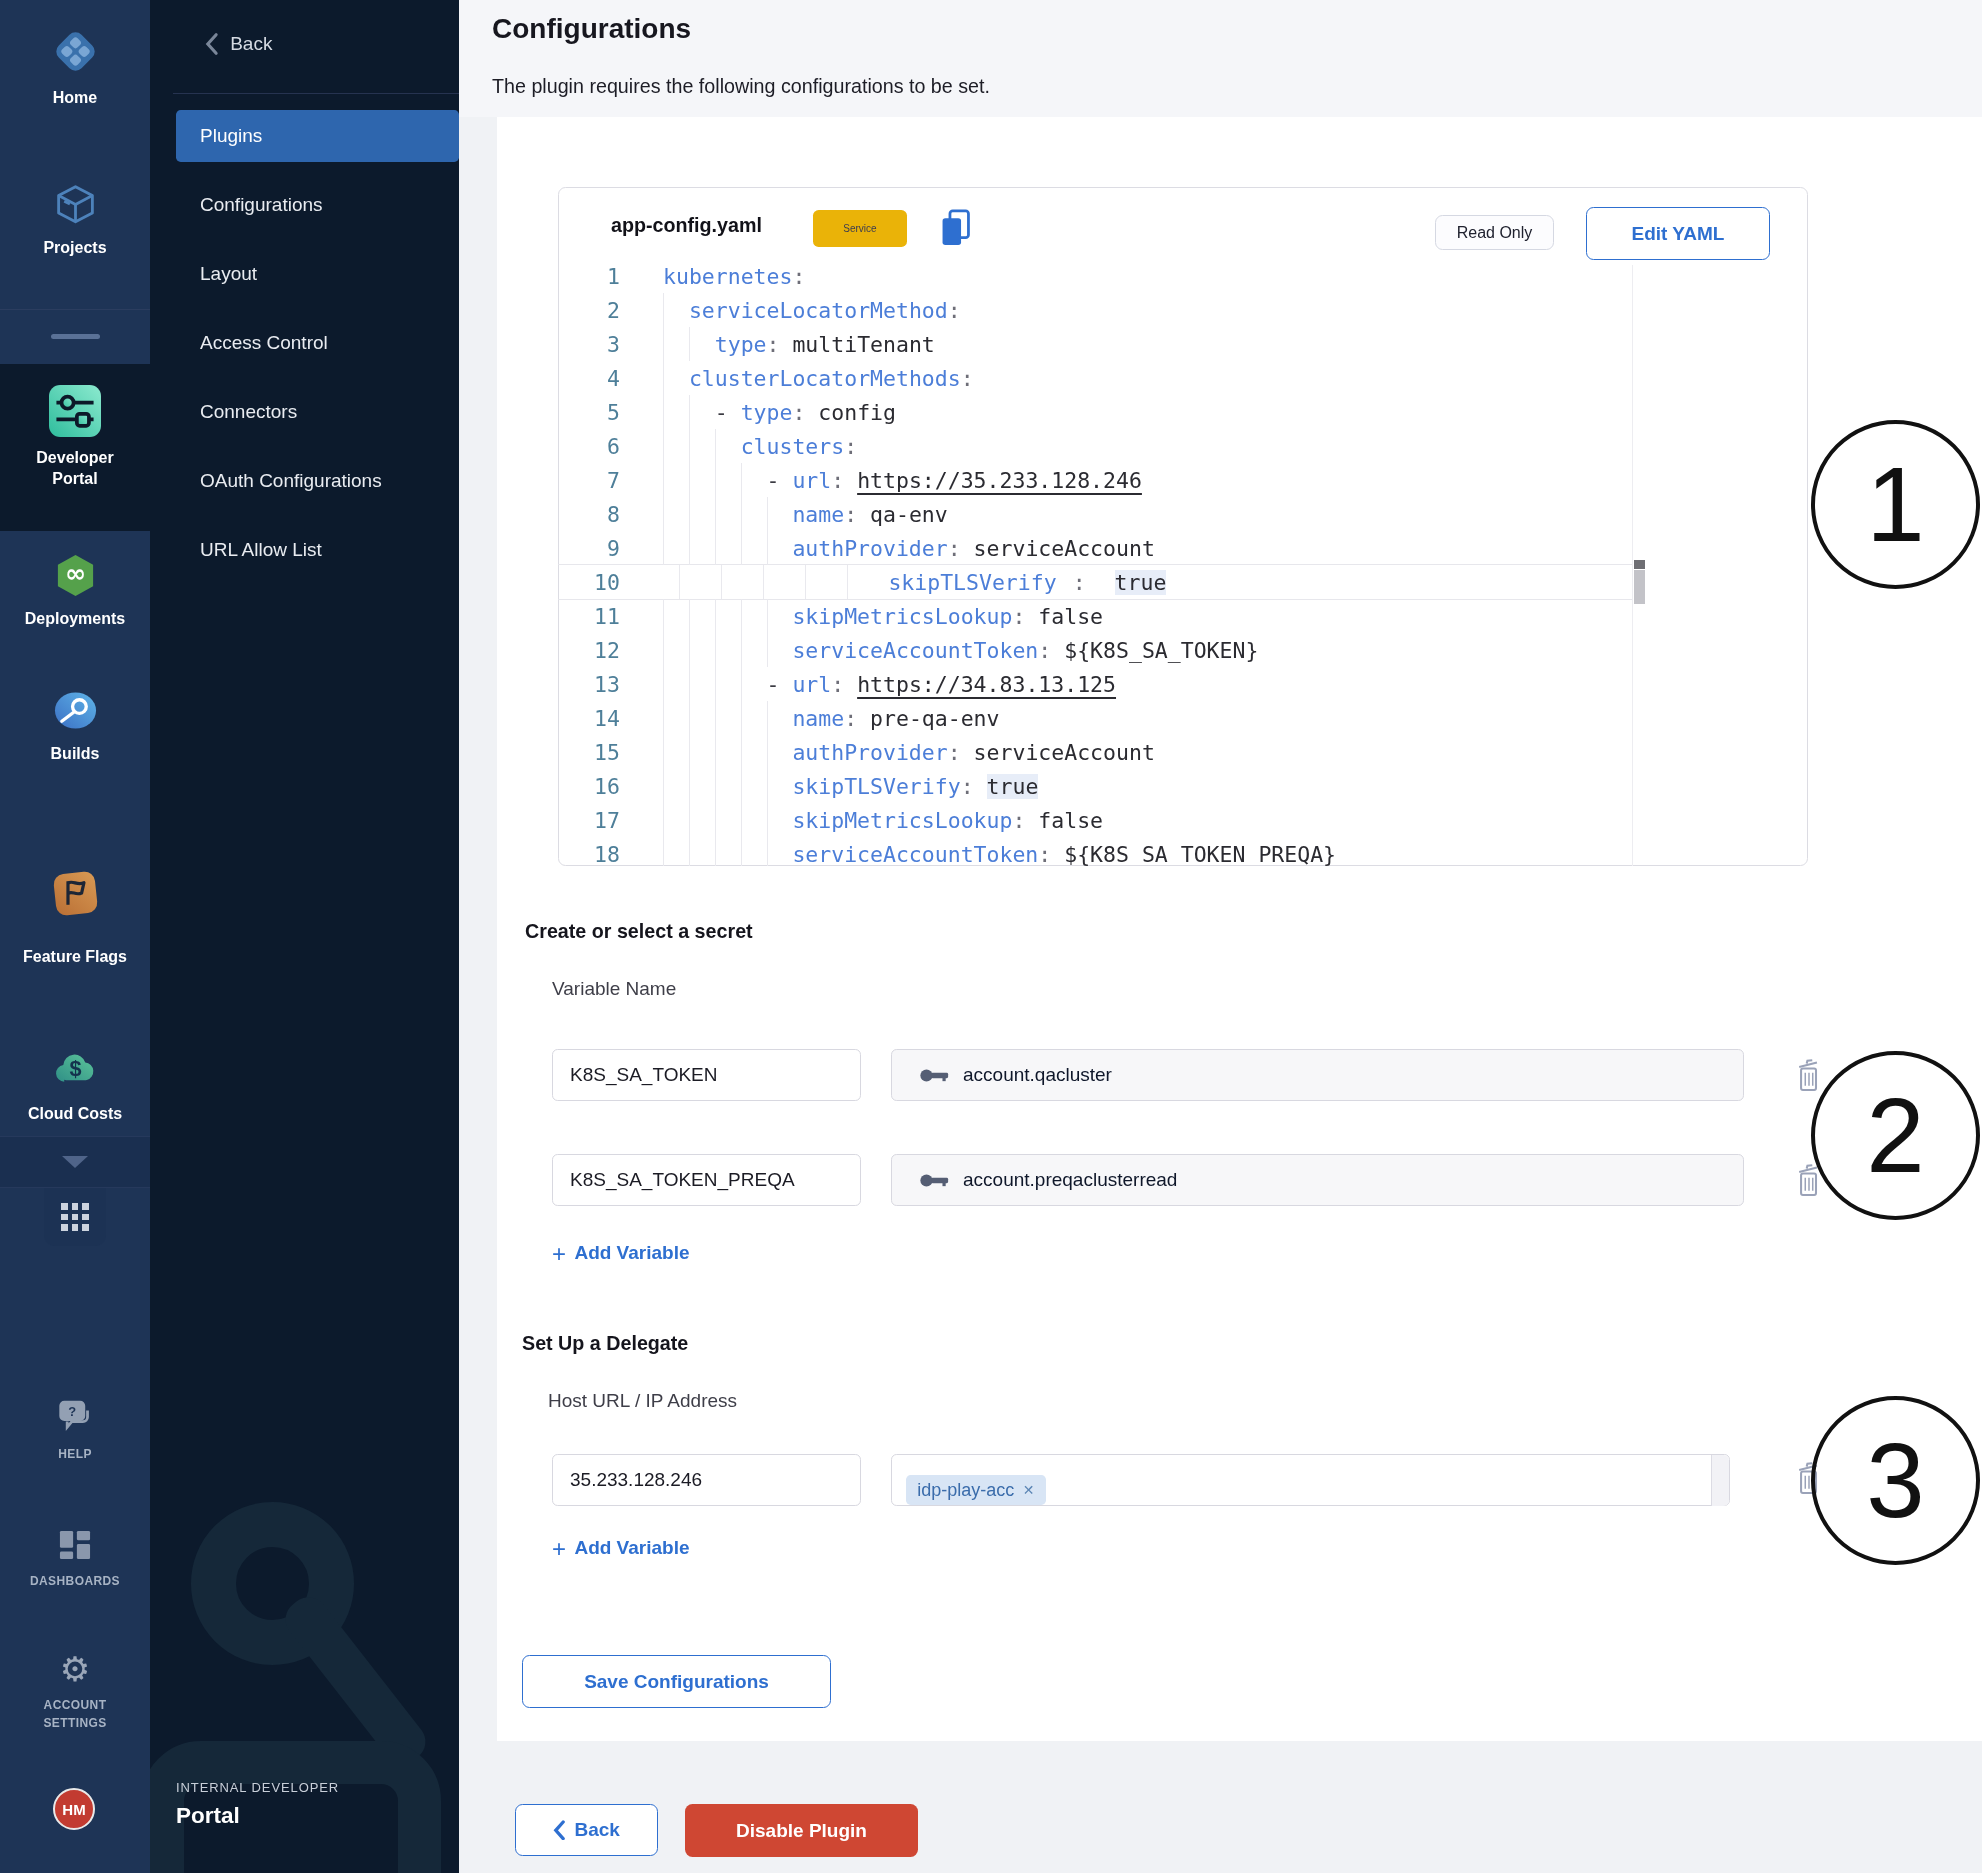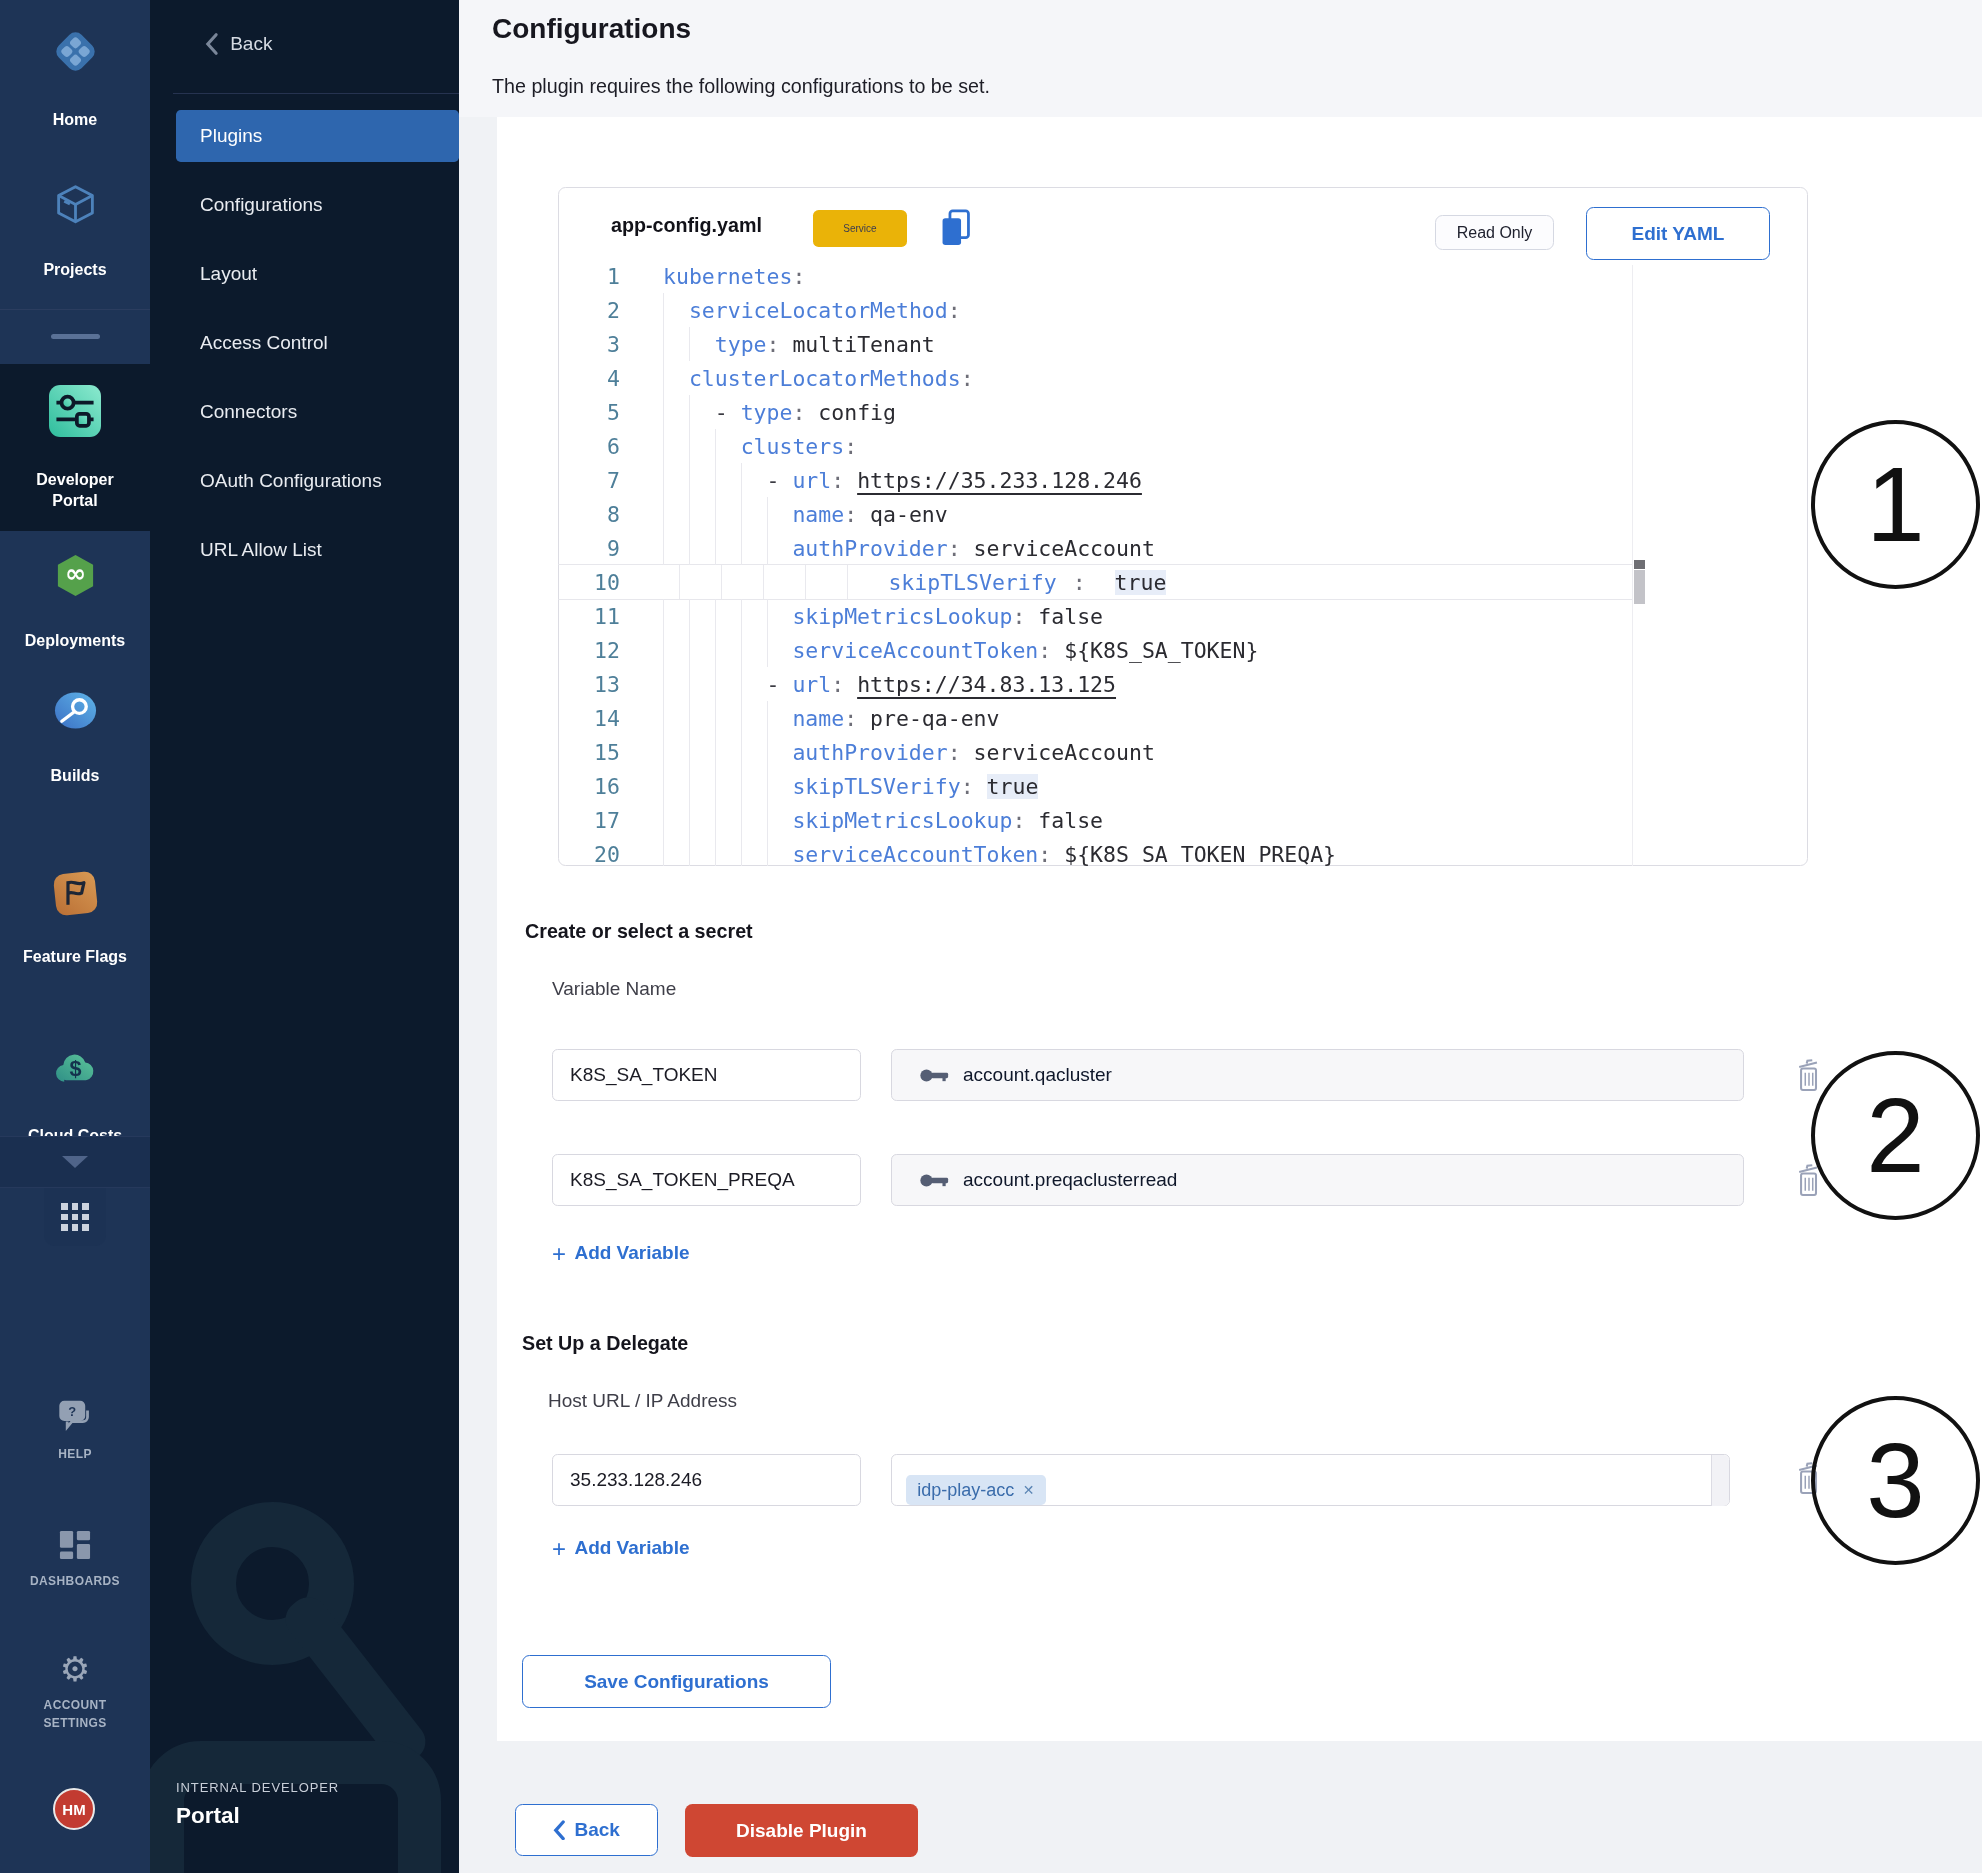--- a/index.html
+++ b/index.html
@@ -5,21 +5,21 @@
   html,body{margin:0;padding:0;background:#e9ebee;}
   *{box-sizing:border-box;}
   #app{position:relative;width:1983px;height:1874px;overflow:hidden;
        font-family:"Liberation Sans",sans-serif;background:#f0f2f5;}
   .abs{position:absolute;}
 
   
   #sidebar1{left:0;top:0;width:150px;height:1874px;background:#1e3456;z-index:5;}
   .mod{position:absolute;left:0;width:150px;display:flex;flex-direction:column;
        align-items:center;cursor:pointer;}
-  .mod-label{color:#ffffff;font-size:16px;font-weight:700;text-align:center;line-height:1.35;margin-top:29px;}
+  .mod-label{color:#ffffff;font-size:16px;font-weight:700;text-align:center;line-height:1.35;margin-top:7px;}
   .util-label{color:#a7b3c4;font-size:12px;font-weight:700;letter-spacing:0.4px;text-align:center;line-height:1.5;margin-top:8.4px;}
   .sb-divider{position:absolute;left:0;width:150px;height:0.9px;background:#2b3d5f;}
   .sb-handle{position:absolute;left:51px;width:49px;height:4.7px;border-radius:2.8px;background:#5a7196;}
   .mod-band{position:absolute;left:0;width:150px;background:#0c1a2c;}
   .band2{position:absolute;left:0;top:1136px;width:150px;height:52px;background:#1a2f50;
          border-top:0.9px solid #26395c;border-bottom:0.9px solid #26395c;display:flex;align-items:center;justify-content:center;}
   .chevron-down{width:0;height:0;border-left:13px solid transparent;border-right:13px solid transparent;border-top:12px solid #4f6489;}
   .grid-btn{position:absolute;left:44px;top:1188px;width:62px;height:58px;background:#1c3254;
             border-radius:0 0 11.2px 11.2px;display:flex;align-items:center;justify-content:center;cursor:pointer;}
   .grid-icon{display:grid;grid-template-columns:repeat(3,6.6px);grid-gap:3.7px;}
@@ -340,21 +340,21 @@
         <div class="code-row"><span class="ln">8</span><span class="ig"></span><span class="ig"></span><span class="ig"></span><span class="ig"></span><span class="ig"></span><span class="ck">name</span><span class="cc">: </span><span class="cv">qa-env</span></div>
         <div class="code-row"><span class="ln">9</span><span class="ig"></span><span class="ig"></span><span class="ig"></span><span class="ig"></span><span class="ig"></span><span class="ck">authProvider</span><span class="cc">: </span><span class="cv">serviceAccount</span></div>
         <div class="code-row active"><span class="ln">10</span><span class="ig"></span><span class="ig"></span><span class="ig"></span><span class="ig"></span><span class="ig"></span><span class="ck">skipTLSVerify</span><span class="cc">: </span><span class="cv hl">true</span></div>
         <div class="code-row"><span class="ln">11</span><span class="ig"></span><span class="ig"></span><span class="ig"></span><span class="ig"></span><span class="ig"></span><span class="ck">skipMetricsLookup</span><span class="cc">: </span><span class="cv">false</span></div>
         <div class="code-row"><span class="ln">12</span><span class="ig"></span><span class="ig"></span><span class="ig"></span><span class="ig"></span><span class="ig"></span><span class="ck">serviceAccountToken</span><span class="cc">: </span><span class="cv">${K8S_SA_TOKEN}</span></div>
         <div class="code-row"><span class="ln">13</span><span class="ig"></span><span class="ig"></span><span class="ig"></span><span class="ig"></span><span class="cd">- </span><span class="ck">url</span><span class="cc">: </span><span class="cv url">https://34.83.13.125</span></div>
         <div class="code-row"><span class="ln">14</span><span class="ig"></span><span class="ig"></span><span class="ig"></span><span class="ig"></span><span class="ig"></span><span class="ck">name</span><span class="cc">: </span><span class="cv">pre-qa-env</span></div>
         <div class="code-row"><span class="ln">15</span><span class="ig"></span><span class="ig"></span><span class="ig"></span><span class="ig"></span><span class="ig"></span><span class="ck">authProvider</span><span class="cc">: </span><span class="cv">serviceAccount</span></div>
         <div class="code-row"><span class="ln">16</span><span class="ig"></span><span class="ig"></span><span class="ig"></span><span class="ig"></span><span class="ig"></span><span class="ck">skipTLSVerify</span><span class="cc">: </span><span class="cv hl">true</span></div>
         <div class="code-row"><span class="ln">17</span><span class="ig"></span><span class="ig"></span><span class="ig"></span><span class="ig"></span><span class="ig"></span><span class="ck">skipMetricsLookup</span><span class="cc">: </span><span class="cv">false</span></div>
-        <div class="code-row"><span class="ln">20</span><span class="ig"></span><span class="ig"></span><span class="ig"></span><span class="ig"></span><span class="ig"></span><span class="ck">serviceAccountToken</span><span class="cc">: </span><span class="cv">${K8S_SA_TOKEN_PREQA}</span></div>
+        <div class="code-row"><span class="ln">18</span><span class="ig"></span><span class="ig"></span><span class="ig"></span><span class="ig"></span><span class="ig"></span><span class="ck">serviceAccountToken</span><span class="cc">: </span><span class="cv">${K8S_SA_TOKEN_PREQA}</span></div>
       </div>
   </div>
   <div class="scroll-thumb-dark abs"></div>
   <div class="scroll-thumb abs"></div>
 
   <div class="section-heading abs" style="left:525px;top:920px;">Create or select a secret</div>
   <div class="field-label abs" style="left:552px;top:978px;">Variable Name</div>
   <div id="secret-rows">
       <input class="tf abs" value="K8S_SA_TOKEN" style="left: 552px; top: 1049px; width: 309px;">
       <div class="secret-field abs" style="left: 891px; top: 1049px; width: 853px;">

